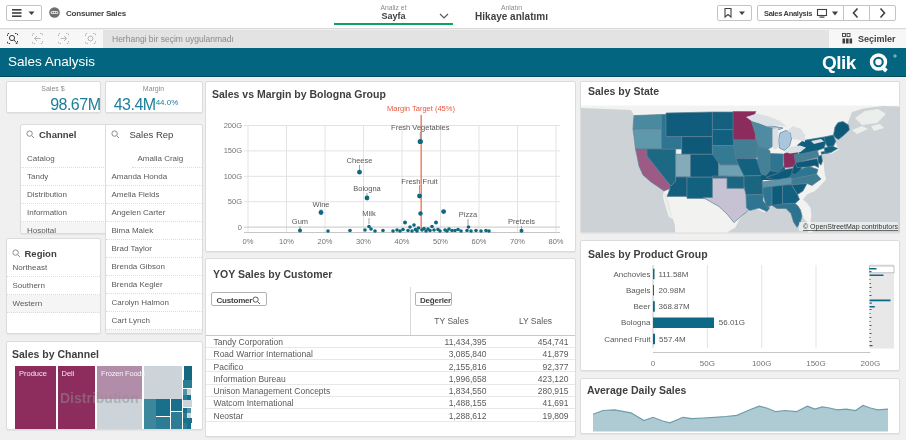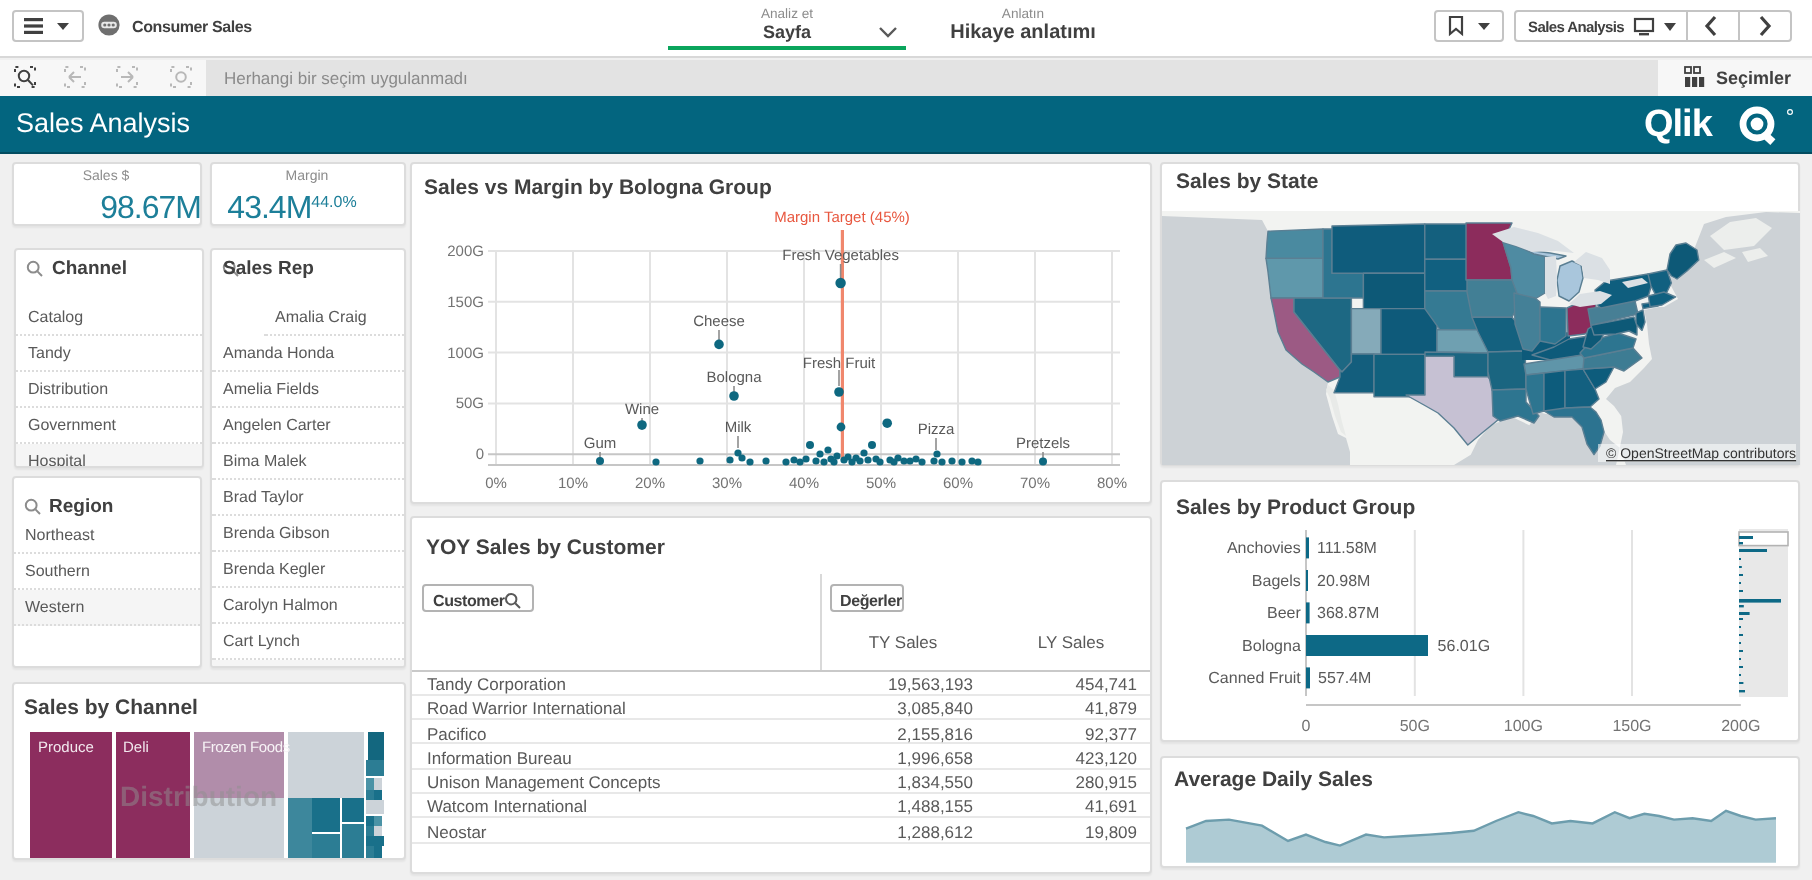--- a/index.html
+++ b/index.html
@@ -108,42 +108,42 @@
   <circle cx="27" cy="3" r="1.2" fill="none" stroke="#fff" stroke-width="0.6"></circle>
 </svg>
 
 <div class="card" style="left:5.5px;top:81px;width:95px;height:32px;"></div>
 <div class="abs" style="left:5.5px;top:84.5px;width:95px;text-align:center;font-size:7px;color:#8c8c8c;">Sales $</div>
 <div class="abs" style="left:5.5px;top:95.5px;width:95px;text-align:right;font-size:16px;letter-spacing:-0.5px;color:#1d7f99;">98.67M</div>
 <div class="card" style="left:104.5px;top:81px;width:98px;height:32px;"></div>
 <div class="abs" style="left:104.5px;top:84.5px;width:98px;text-align:center;font-size:7px;color:#8c8c8c;">Margin</div>
 <div class="abs" style="left:111px;top:95.5px;width:70px;text-align:center;font-size:16px;letter-spacing:-0.5px;color:#1d7f99;">43.4M<span style="font-size:8px;letter-spacing:0;vertical-align:5.5px;">44.0%</span></div>
 
-<div class="card" style="left:7px;top:124px;width:95px;height:110px;overflow:hidden;">
+<div class="card" style="left:20px;top:124px;width:95px;height:110px;overflow:hidden;">
   <div style="position:relative;height:20px;">
     <svg style="position:absolute;left:5px;top:5px;" width="9" height="9" viewBox="0 0 9 9">
         <circle cx="3.6" cy="3.6" r="2.7" fill="none" stroke="#8c8c8c" stroke-width="1"></circle>
         <path d="M5.7 5.7 L8 8" stroke="#8c8c8c" stroke-width="1"></path>
       </svg>
     <span style="position:absolute;left:18px;top:4px;font-size:9.5px;font-weight:bold;color:#404040;">Channel</span>
   </div>
   <div class="lrow" style="margin-top:4.5px;">Catalog</div>
   <div class="lrow">Tandy</div>
   <div class="lrow">Distribution</div>
-  <div class="lrow">Government</div>
+  <div class="lrow">Information</div>
   <div class="lrow" style="background:#f5f5f5;">Hospital</div>
 </div>
 
 <div class="card" style="left:104.5px;top:124px;width:98px;height:210px;overflow:hidden;">
   <div style="position:relative;height:20px;">
     <svg style="position:absolute;left:5px;top:5px;" width="9" height="9" viewBox="0 0 9 9">
         <circle cx="3.6" cy="3.6" r="2.7" fill="none" stroke="#8c8c8c" stroke-width="1"></circle>
         <path d="M5.7 5.7 L8 8" stroke="#8c8c8c" stroke-width="1"></path>
       </svg>
-    <span style="position:absolute;left:6px;top:4px;font-size:9.5px;font-weight:bold;color:#404040;text-align:right;">Sales Rep</span>
+    <span style="position:absolute;left:24px;top:4px;font-size:9.5px;font-weight:normal;color:#404040;text-align:right;">Sales Rep</span>
   </div>
   <div class="lrow" style="margin-top:4.5px;margin-left:26px;">Amalia Craig</div>
   <div class="lrow">Amanda Honda</div>
   <div class="lrow">Amelia Fields</div>
   <div class="lrow">Angelen Carter</div>
   <div class="lrow">Bima Malek</div>
   <div class="lrow">Brad Taylor</div>
   <div class="lrow">Brenda Gibson</div>
   <div class="lrow">Brenda Kegler</div>
   <div class="lrow">Carolyn Halmon</div>
@@ -346,21 +346,21 @@
   </div>
   <div style="position:absolute;left:209.5px;top:33.5px;width:37px;height:14px;border:1px solid #b3b3b3;border-radius:2px;background:#fff;">
     <span style="position:absolute;left:4px;top:3px;font-size:8px;font-weight:bold;color:#404040;letter-spacing:-0.2px;">Değerler</span>
   </div>
   <div style="position:absolute;left:204px;top:57px;width:84px;text-align:center;font-size:8.5px;color:#595959;">TY Sales</div>
   <div style="position:absolute;left:288px;top:57px;width:84px;text-align:center;font-size:8.5px;color:#595959;">LY Sales</div>
   <div style="position:absolute;left:0;top:76px;width:372px;height:1px;background:#c9c9c9;"></div>
   <div id="yoyrows" style="position:absolute;left:0;top:77px;width:372px;">
       <div class="trow">
         <span class="c1">Tandy Corporation</span>
-        <span class="c2">19,563,193</span>
+        <span class="c2">11,434,395</span>
         <span class="c3">454,741</span>
       </div>
       <div class="trow">
         <span class="c1">Road Warrior International</span>
         <span class="c2">3,085,840</span>
         <span class="c3">41,879</span>
       </div>
       <div class="trow">
         <span class="c1">Pacifico</span>
         <span class="c2">2,155,816</span>

